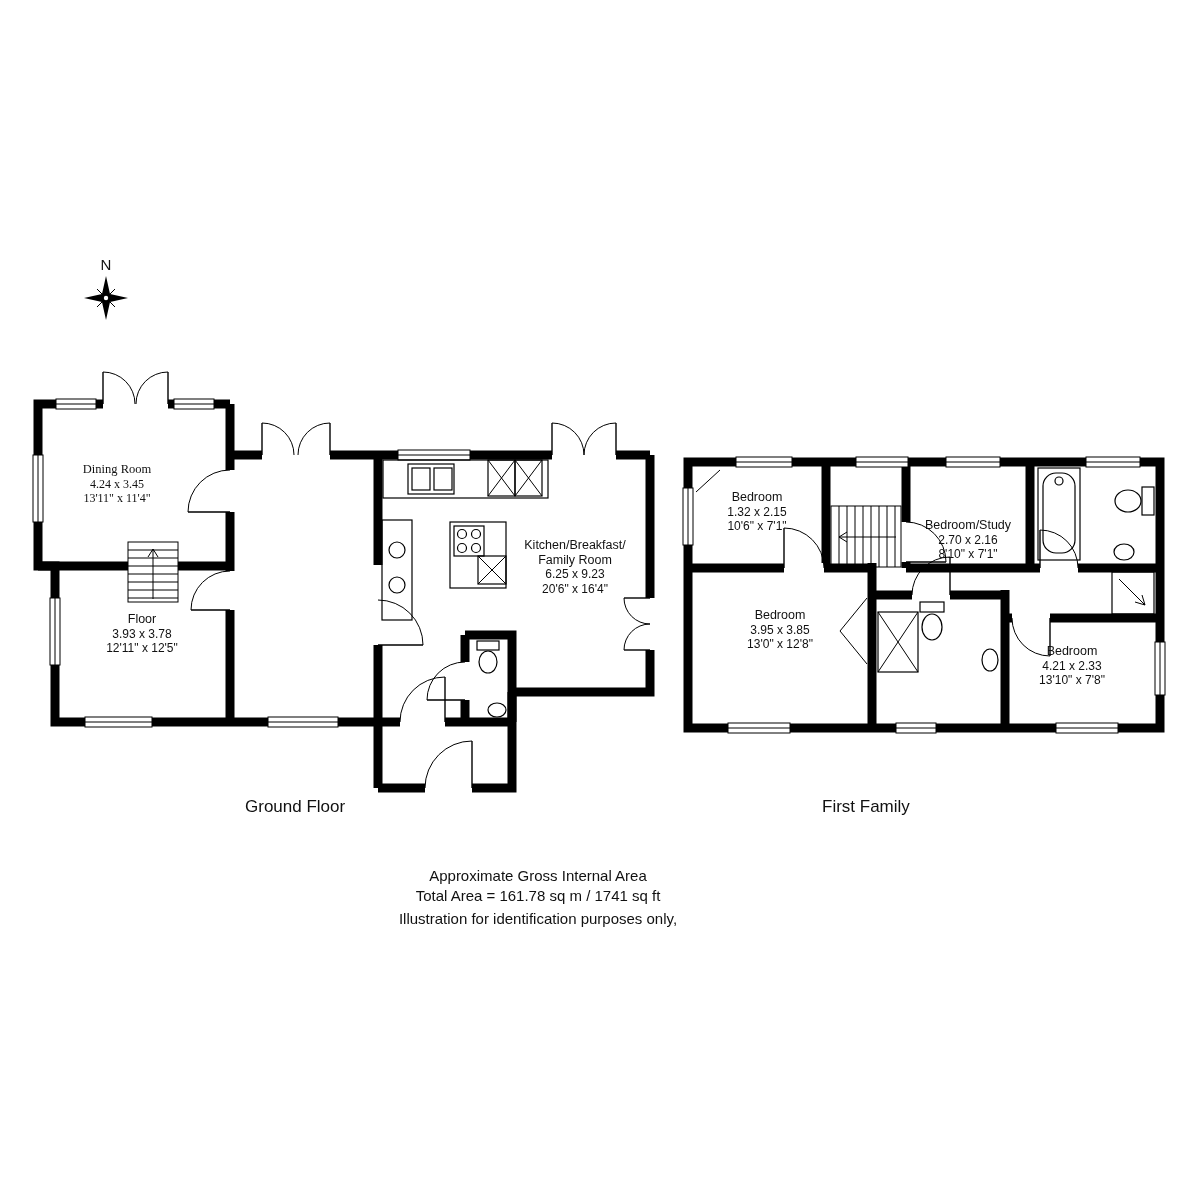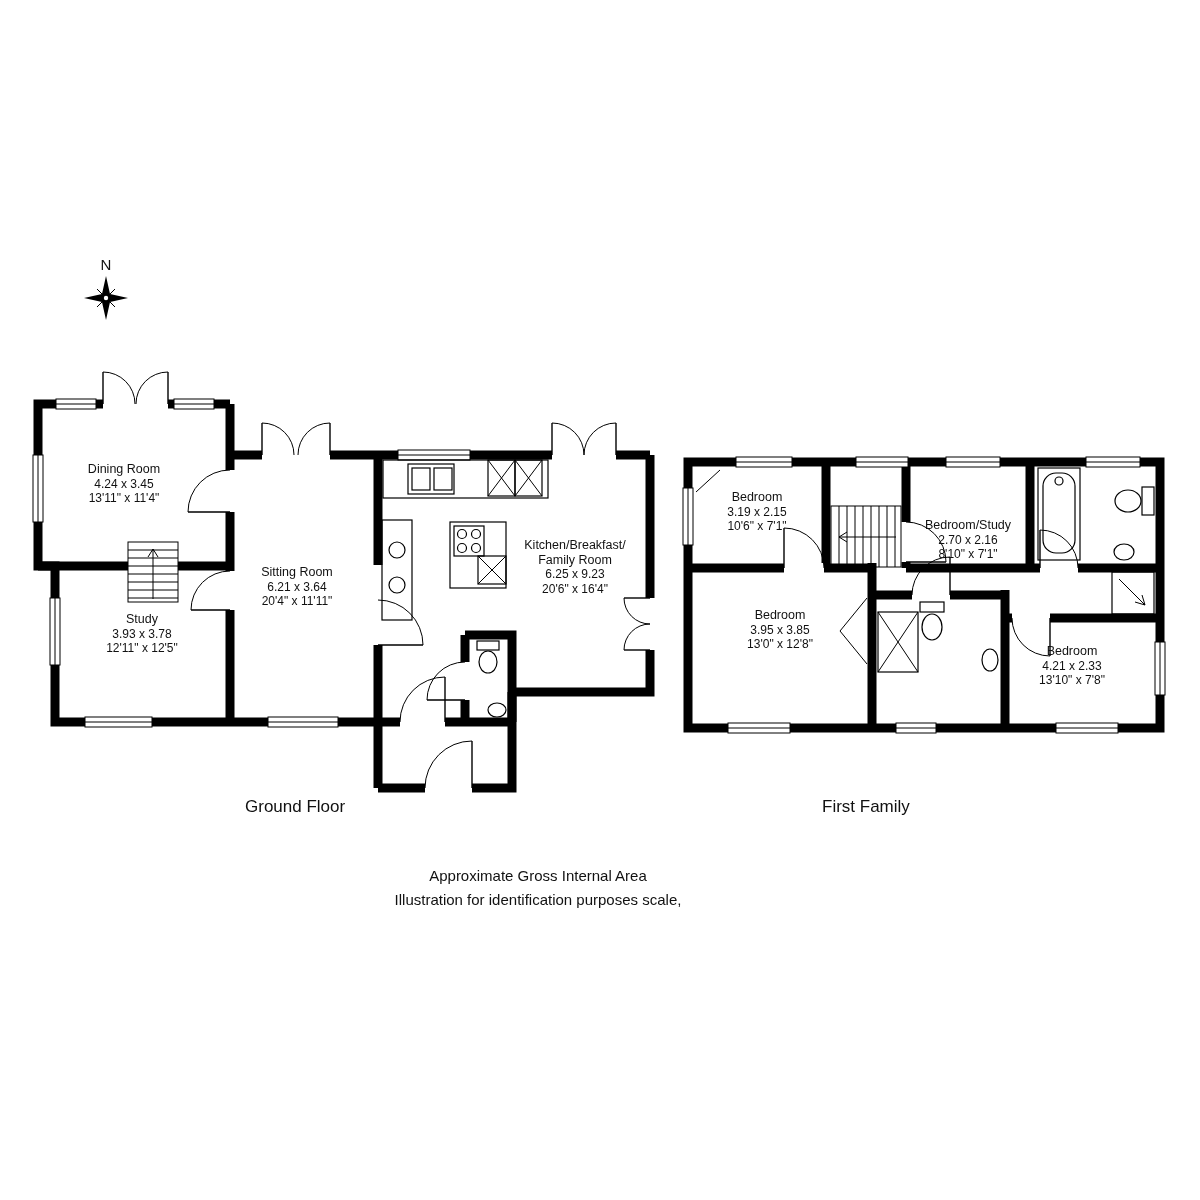--- a/index.html
+++ b/index.html
@@ -261,48 +261,43 @@
       <line class="thin" x1="1119" y1="579" x2="1145" y2="605"></line>
       <line class="thin" x1="1145" y1="605" x2="1135" y2="602"></line>
       <line class="thin" x1="1145" y1="605" x2="1142" y2="595"></line>
     </g>
     <g>
       <polyline class="thin" points="867,598 840,631 867,664"></polyline>
     </g>
   </g>
 </svg>
 
-<div class="room-label" style="left:54px;top:462px;">
+<div class="room-label" style="left:47px;top:462px;font-family:Liberation Serif, serif;">
   <div class="rn">Dining Room</div>
   <div class="rd">4.24 x 3.45</div>
   <div class="rd">13'11" x 11'4"</div>
 </div>
 
 <div class="room-label" style="left:72px;top:612px;">
-  <div class="rn">Study</div>
+  <div class="rn">Floor</div>
   <div class="rd">3.93 x 3.78</div>
   <div class="rd">12'11" x 12'5"</div>
 </div>
 
-<div class="room-label" style="left:227px;top:565px;">
-  <div class="rn">Sitting Room</div>
-  <div class="rd">6.21 x 3.64</div>
-  <div class="rd">20'4" x 11'11"</div>
-</div>
 
 <div class="room-label" style="left:505px;top:538px;">
   <div class="rn">Kitchen/Breakfast/</div>
   <div class="rn">Family Room</div>
   <div class="rd">6.25 x 9.23</div>
   <div class="rd">20'6" x 16'4"</div>
 </div>
 
 <div class="room-label" style="left:687px;top:490px;">
   <div class="rn">Bedroom</div>
-  <div class="rd">3.19 x 2.15</div>
+  <div class="rd">1.32 x 2.15</div>
   <div class="rd">10'6" x 7'1"</div>
 </div>
 
 <div class="room-label" style="left:898px;top:482px;margin-top:36px;">
   <div class="rn">Bedroom/Study</div>
   <div class="rd">2.70 x 2.16</div>
   <div class="rd">8'10" x 7'1"</div>
 </div>
 
 <div class="room-label" style="left:710px;top:608px;">
@@ -315,16 +310,17 @@
   <div class="rn">Bedroom</div>
   <div class="rd">4.21 x 2.33</div>
   <div class="rd">13'10" x 7'8"</div>
 </div>
 
 <div class="floor-caption" style="left:245px;top:797px;">Ground Floor</div>
 <div class="floor-caption" style="left:822px;top:797px;">First Family</div>
 
 <div class="summary">
   <div>Approximate Gross Internal Area</div>
-  <div class="disc1">Illustration for identification purposes scale,</div>
+  <div>Total Area = 161.78 sq m / 1741 sq ft</div>
+  <div class="disc1">Illustration for identification purposes only,</div>
 </div>
 
 </div>
 
 </body></html>

